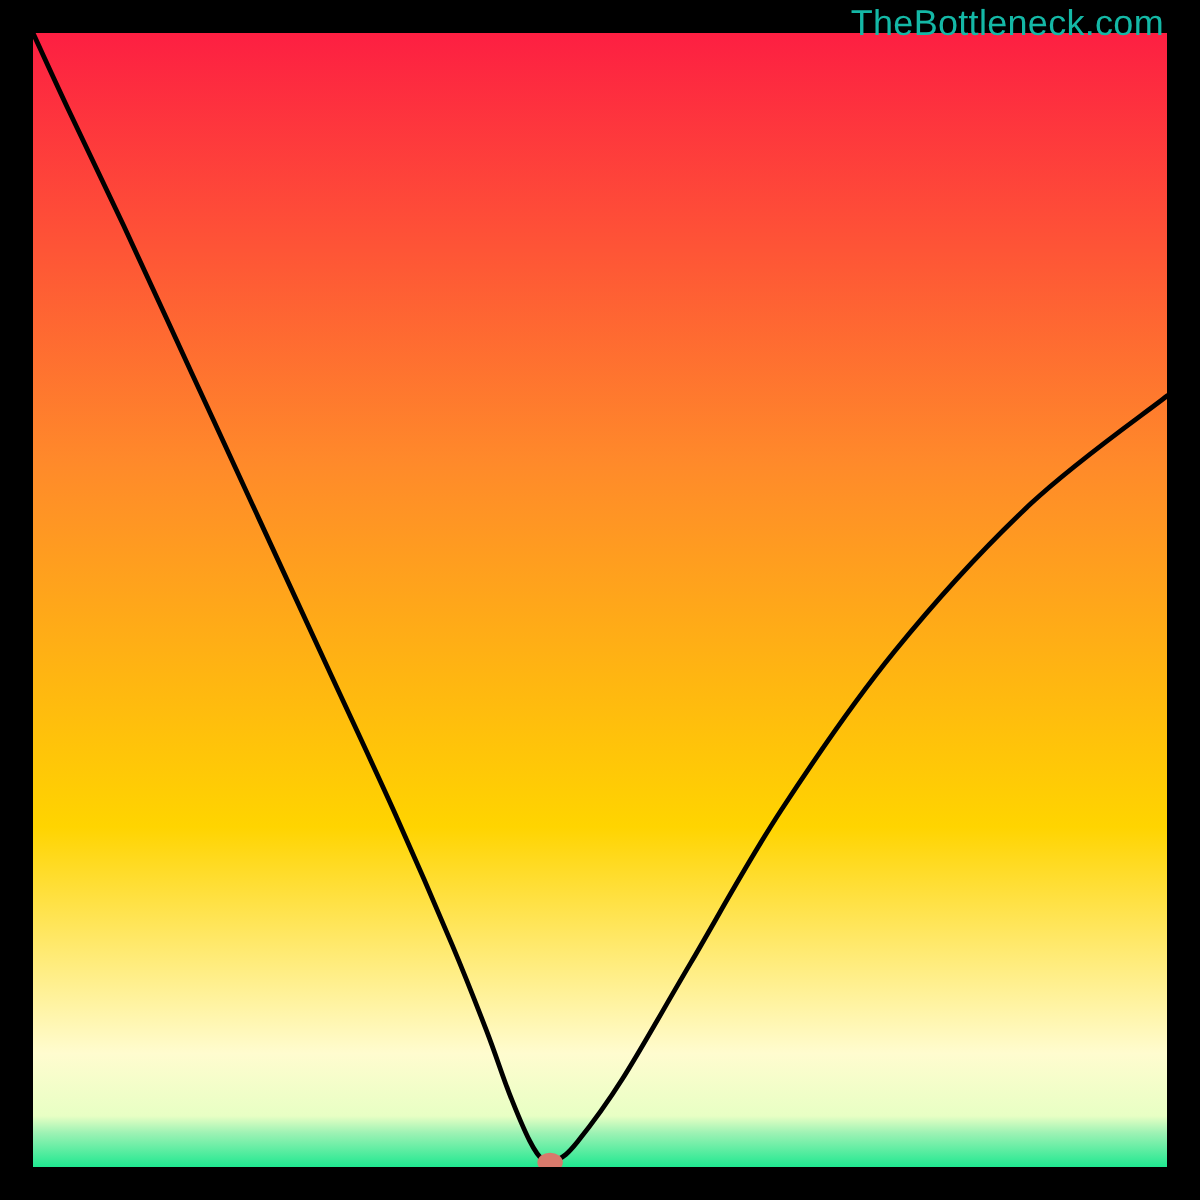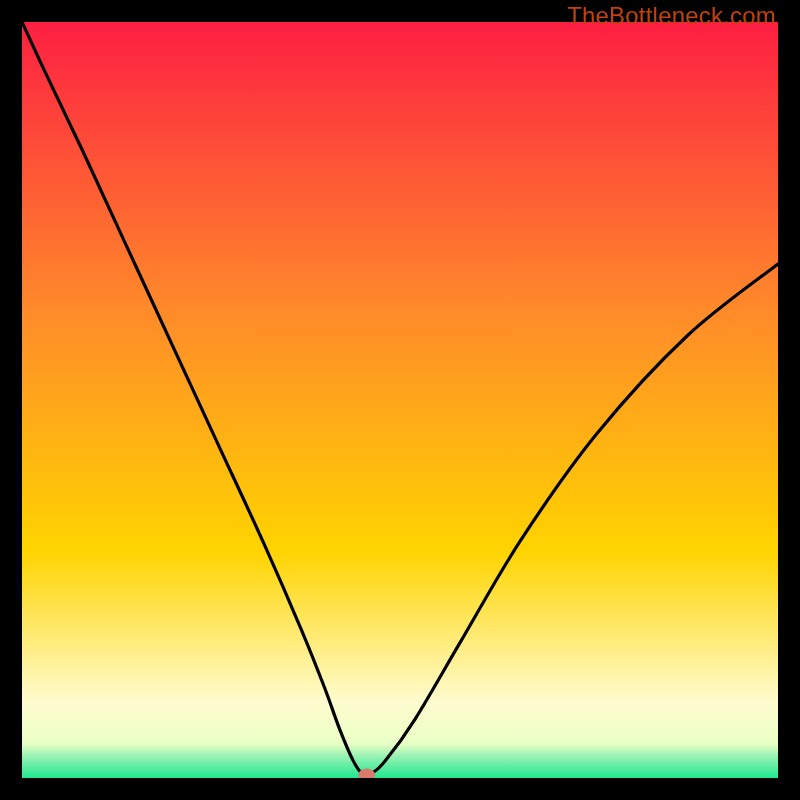--- a/index.html
+++ b/index.html
@@ -23,21 +23,21 @@
     position: absolute;
     left: 0;
     top: 0;
     width: 756px;
     height: 756px;
   }
   .watermark {
     position: absolute;
     top: 2px;
     right: 24px;
-    color: #c2410c;
+    color: #14b8a6;
     font-size: 24px;
     font-weight: 500;
     letter-spacing: 0.2px;
     user-select: none;
   }
 </style>
 </head>
 <body>
 
 <div class="frame">

